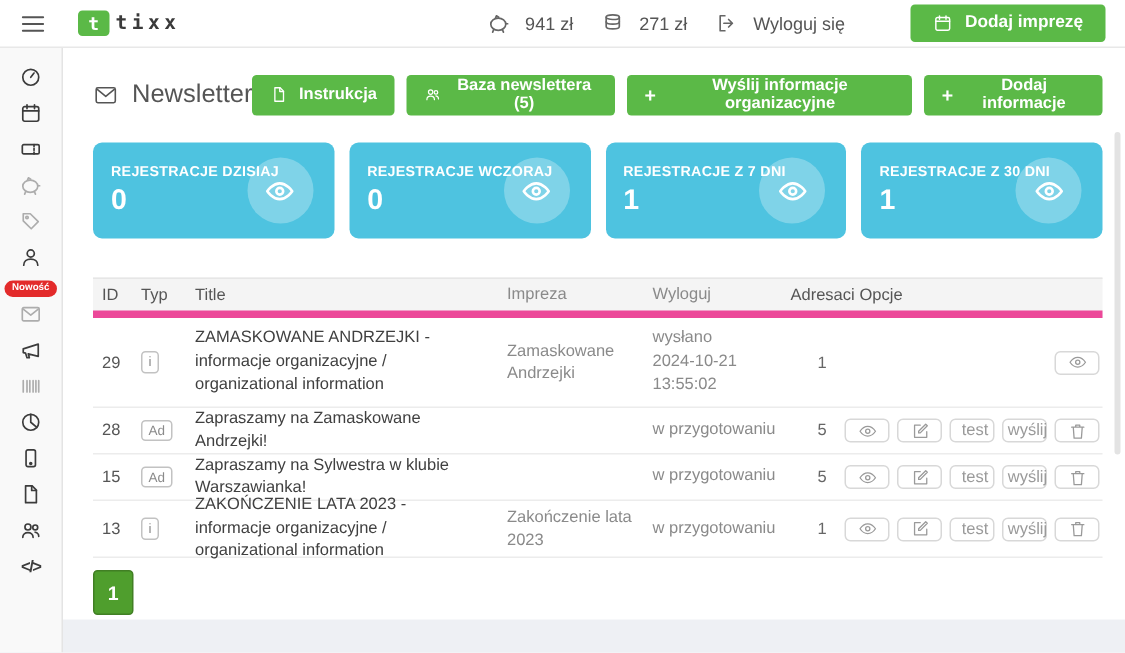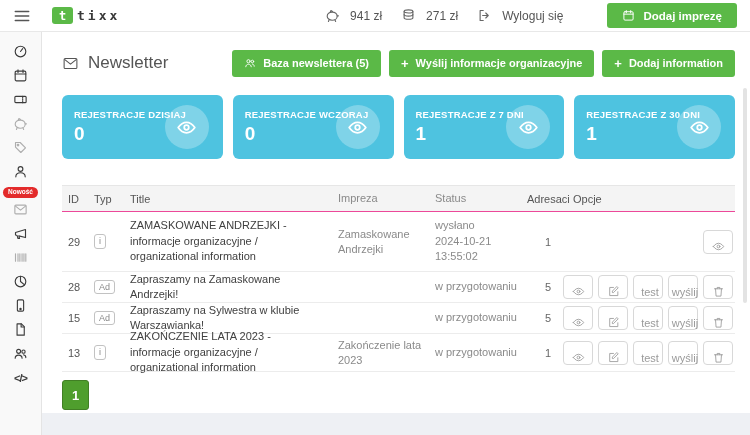--- a/index.html
+++ b/index.html
@@ -14,21 +14,21 @@
   .topbar { position:absolute; top:0; left:0; width:750px; height:32px; background:#fff;
             border-bottom:1px solid #e8e8e8; display:flex; align-items:center; padding:0 13px; z-index:5; }
   .hamburger { width:18px; color:#555; cursor:pointer; }
   .logo { display:flex; align-items:center; margin-left:21px; }
   .logo-badge { background:#5bb947; color:#fff; font-family:"DejaVu Sans Mono", monospace; font-weight:bold;
                 font-size:12px; width:21px; height:17px; border-radius:3px; display:flex; align-items:center; justify-content:center; }
   .logo-text { font-family:"DejaVu Sans Mono", monospace; font-weight:600; font-size:13px; color:#3a3a3a; letter-spacing:3px; margin-left:4px; }
   .topbar-right { margin-left:auto; display:flex; align-items:center; gap:19px; font-size:12px; color:#555; }
   .tb-item { display:flex; align-items:center; gap:10px; white-space:nowrap; }
   .tb-item svg { width:15px; height:15px; color:#666; }
-  .btn-add-event { display:flex; align-items:center; gap:8px; background:#5bb947; color:#fff; border:none;
+  .btn-add-event { display:flex; gap:8px; background:#5bb947; color:#fff; border:none;
                    font-family:inherit; font-size:11.5px; font-weight:bold; padding:6px 15px; border-radius:3px; cursor:pointer; margin-left:25px; }
   .btn-add-event svg { width:13px; height:13px; color:#fff; }
 
   
   .sidebar { position:absolute; top:32px; left:0; width:42px; height:403px; background:#f9f9f9;
              border-right:1px solid #e4e4e4; display:flex; flex-direction:column; align-items:center; padding-top:11px; }
   .sb-item { width:42px; height:16px; display:flex; justify-content:center; align-items:center; margin-bottom:8px; color:#3c3c3c; cursor:pointer; }
   .sb-item svg { width:15px; height:15px; }
   .sb-item.lt { color:#adadad; }
   .sb-badge { background:#e32b2b; color:#fff; font-size:6.5px; font-weight:bold; border-radius:7px;
@@ -55,36 +55,36 @@
   .stat-txt { display:flex; flex-direction:column; gap:3px; }
   .stat-label { font-size:9.5px; font-weight:bold; letter-spacing:.2px; }
   .stat-value { font-size:19px; font-weight:bold; }
   .stat-eye { position:absolute; right:14px; top:10px; width:44px; height:44px; border-radius:50%;
               background:rgba(255,255,255,.28); display:flex; align-items:center; justify-content:center; cursor:pointer; }
   .stat-eye svg { width:21px; height:21px; color:#fff; stroke-width:2; }
 
   
   .table { margin-top:26px; font-size:11px; }
   .thead { display:flex; align-items:center; background:#f4f4f4; border-top:1px solid #e6e6e6;
-           border-bottom:1px solid #ec4899; height:27px; color:#555; }
+           border-bottom:5px solid #ec4899; height:27px; color:#555; }
   .trow { display:flex; align-items:center; border-bottom:1px solid #ececec; }
   .r0 { height:60px; } .r1,.r2 { height:31px; } .r3 { height:38px; }
   .td,.th { padding:0 2px; }
   .col-id { width:30px; padding-left:6px; color:#555; }
   .col-typ { width:36px; }
   .col-title { flex:1; padding-right:12px; }
   .col-impreza { width:97px; color:#8a8a8a; line-height:1.35;margin-left:15px; }
   .col-status { width:92px; color:#8a8a8a; white-space:pre-line; line-height:1.45; }
   .col-adresaci { width:46px; }
   .trow .col-adresaci { text-align:center; color:#666; }
   .col-opcje { width:164px; display:flex; justify-content:flex-end; align-items:center; gap:5px; }
   .td-title { font-weight:normal; color:#404040; line-height:1.4; }
   .typ-badge { display:inline-block; border:1px solid #c2c2c2; border-radius:3px; color:#8a8a8a;
                font-size:9px; padding:1px 4px; line-height:1.2; min-width:8px; text-align:center; }
-  .op-btn { display:flex; align-items:flex-end; justify-content:center; gap:4px; height:24px; min-width:30px;
+  .op-btn { display:flex; align-items:center; justify-content:center; gap:4px; height:16px; min-width:30px;
             background:#fff; border:1px solid #d8d8d8; border-radius:4px; color:#9a9a9a; font-family:inherit;
             font-size:11px; padding:0 7px; cursor:pointer; }
   .op-btn svg { width:13px; height:13px; stroke-width:1.6; }
 
   
   .pagination { margin-top:8px; }
   .page-btn { width:27px; height:30px; background:#4f9e2d; border:1px solid #417f24; border-radius:3px;
               color:#fff; font-family:inherit; font-size:13px; font-weight:bold; cursor:pointer; }
 </style>
 </head>
@@ -222,36 +222,43 @@
 
     <div class="page-header">
       <div class="page-title">
         <svg class="ic" viewBox="0 0 24 24">
             <rect x="3" y="5" width="18" height="14" rx="1.5"></rect>
             <path d="M4 6.5l8 6.5 8-6.5"></path>
           </svg>
         <span>Newsletter</span>
       </div>
       <div class="header-actions">
+        <button class="btn-green">
+          <svg class="ic" viewBox="0 0 24 24">
+              <path d="M6.5 3h7l4.5 4.5V21H6.5z"></path>
+              <path d="M13 3v5h5"></path>
+            </svg>
+          <span>Instrukcja</span>
+        </button>
         <button class="btn-green">
           <svg class="ic" viewBox="0 0 24 24">
               <circle cx="9" cy="8.5" r="3.2"></circle>
               <path d="M3.5 19.5c0-3 2.5-5 5.5-5s5.5 2 5.5 5"></path>
               <circle cx="16.8" cy="9" r="2.6"></circle>
               <path d="M20.5 18.5c0-2.4-1.6-4-3.8-4.4"></path>
             </svg>
           <span>Baza newslettera (5)</span>
         </button>
         <button class="btn-green">
           <span class="plus-glyph">+</span>
           <span>Wyślij informacje organizacyjne</span>
         </button>
         <button class="btn-green">
           <span class="plus-glyph">+</span>
-          <span>Dodaj information</span>
+          <span>Dodaj informacje</span>
         </button>
       </div>
     </div>
 
     <div class="stats">
       <div class="stat-card">
         <div class="stat-txt">
             <span class="stat-label">REJESTRACJE DZISIAJ</span>
             <span class="stat-value">0</span>
           </div>
@@ -299,21 +306,21 @@
           </span>
       </div>
     </div>
 
     <div class="table">
       <div class="thead">
         <span class="th col-id">ID</span>
         <span class="th col-typ">Typ</span>
         <span class="th col-title">Title</span>
         <span class="th col-impreza">Impreza</span>
-        <span class="th col-status">Status</span>
+        <span class="th col-status">Wyloguj</span>
         <span class="th col-adresaci">Adresaci</span>
         <span class="th col-opcje" style="justify-content:flex-start">Opcje</span>
       </div>
 
       <div class="trow r0">
         <span class="td col-id">29</span>
         <span class="td col-typ"><span class="typ-badge">i</span></span>
         <span class="td col-title td-title">ZAMASKOWANE ANDRZEJKI - informacje organizacyjne / organizational information</span>
         <span class="td col-impreza">Zamaskowane Andrzejki</span>
         <span class="td col-status">wysłano

